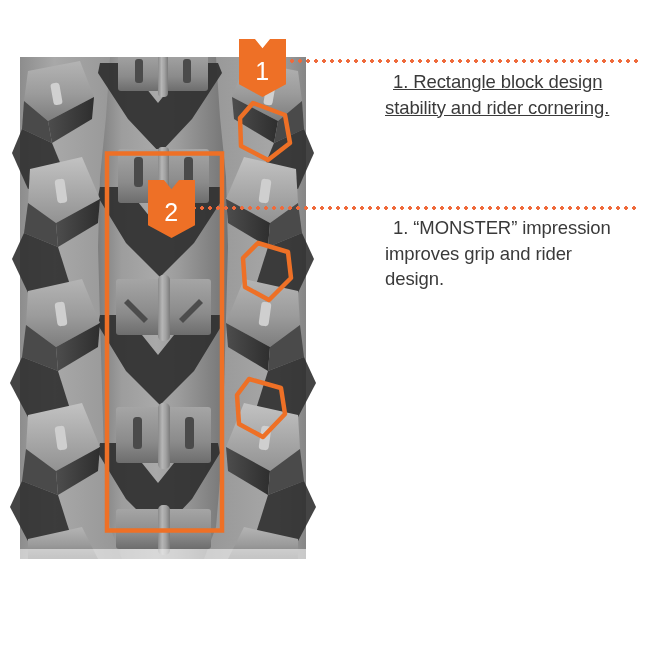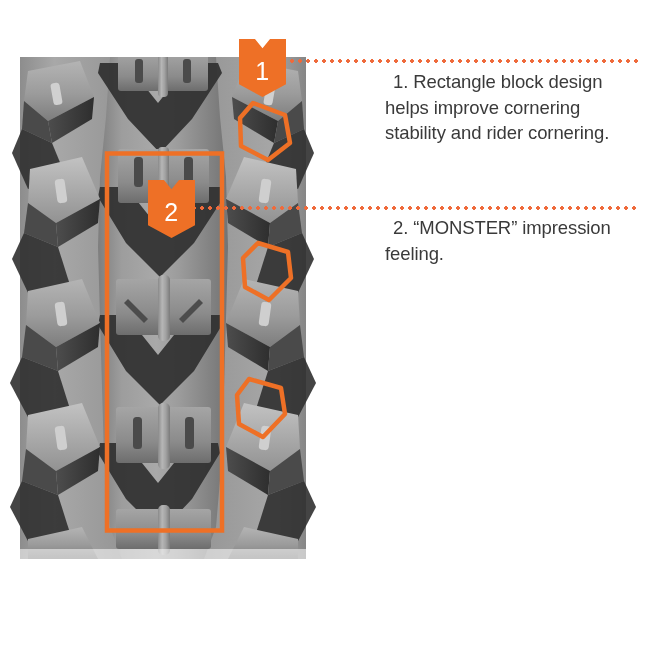--- a/index.html
+++ b/index.html
@@ -73,21 +73,21 @@
 
   
   .callout-text {
     position: absolute;
     color: #3a3a3a;
     font-size: 18.5px;
     line-height: 25.5px;
     font-family: "Liberation Sans", sans-serif;
     letter-spacing: -0.1px;
   }
-  #text-1 { left: 385px; top: 69px;  width: 258px; }
+  #text-1 { left: 385px; top: 69px;  width: 258px; text-decoration: underline; }
   #text-2 { left: 385px; top: 215px; width: 258px; }
 
   
   #overlay-svg {
     position: absolute;
     left: 0;
     top: 0;
     width: 650px;
     height: 650px;
     z-index: 30;
@@ -277,22 +277,22 @@
 
   <div id="badge-1" class="callout-badge">
     <div class="badge-num">1</div>
   </div>
   <div id="badge-2" class="callout-badge">
     <div class="badge-num">2</div>
   </div>
 
   <div id="text-1" class="callout-text">
     <div style="padding-left:8px;">1. Rectangle block design</div>
-    <div>helps improve cornering</div>
     <div>stability and rider cornering.</div>
   </div>
 
   <div id="text-2" class="callout-text">
-    <div style="padding-left:8px;">2. “MONSTER” impression</div>
-    <div>feeling.</div>
+    <div style="padding-left:8px;">1. “MONSTER” impression</div>
+    <div>improves grip and rider</div>
+    <div>design.</div>
   </div>
 
 </div>
 
 </body></html>

